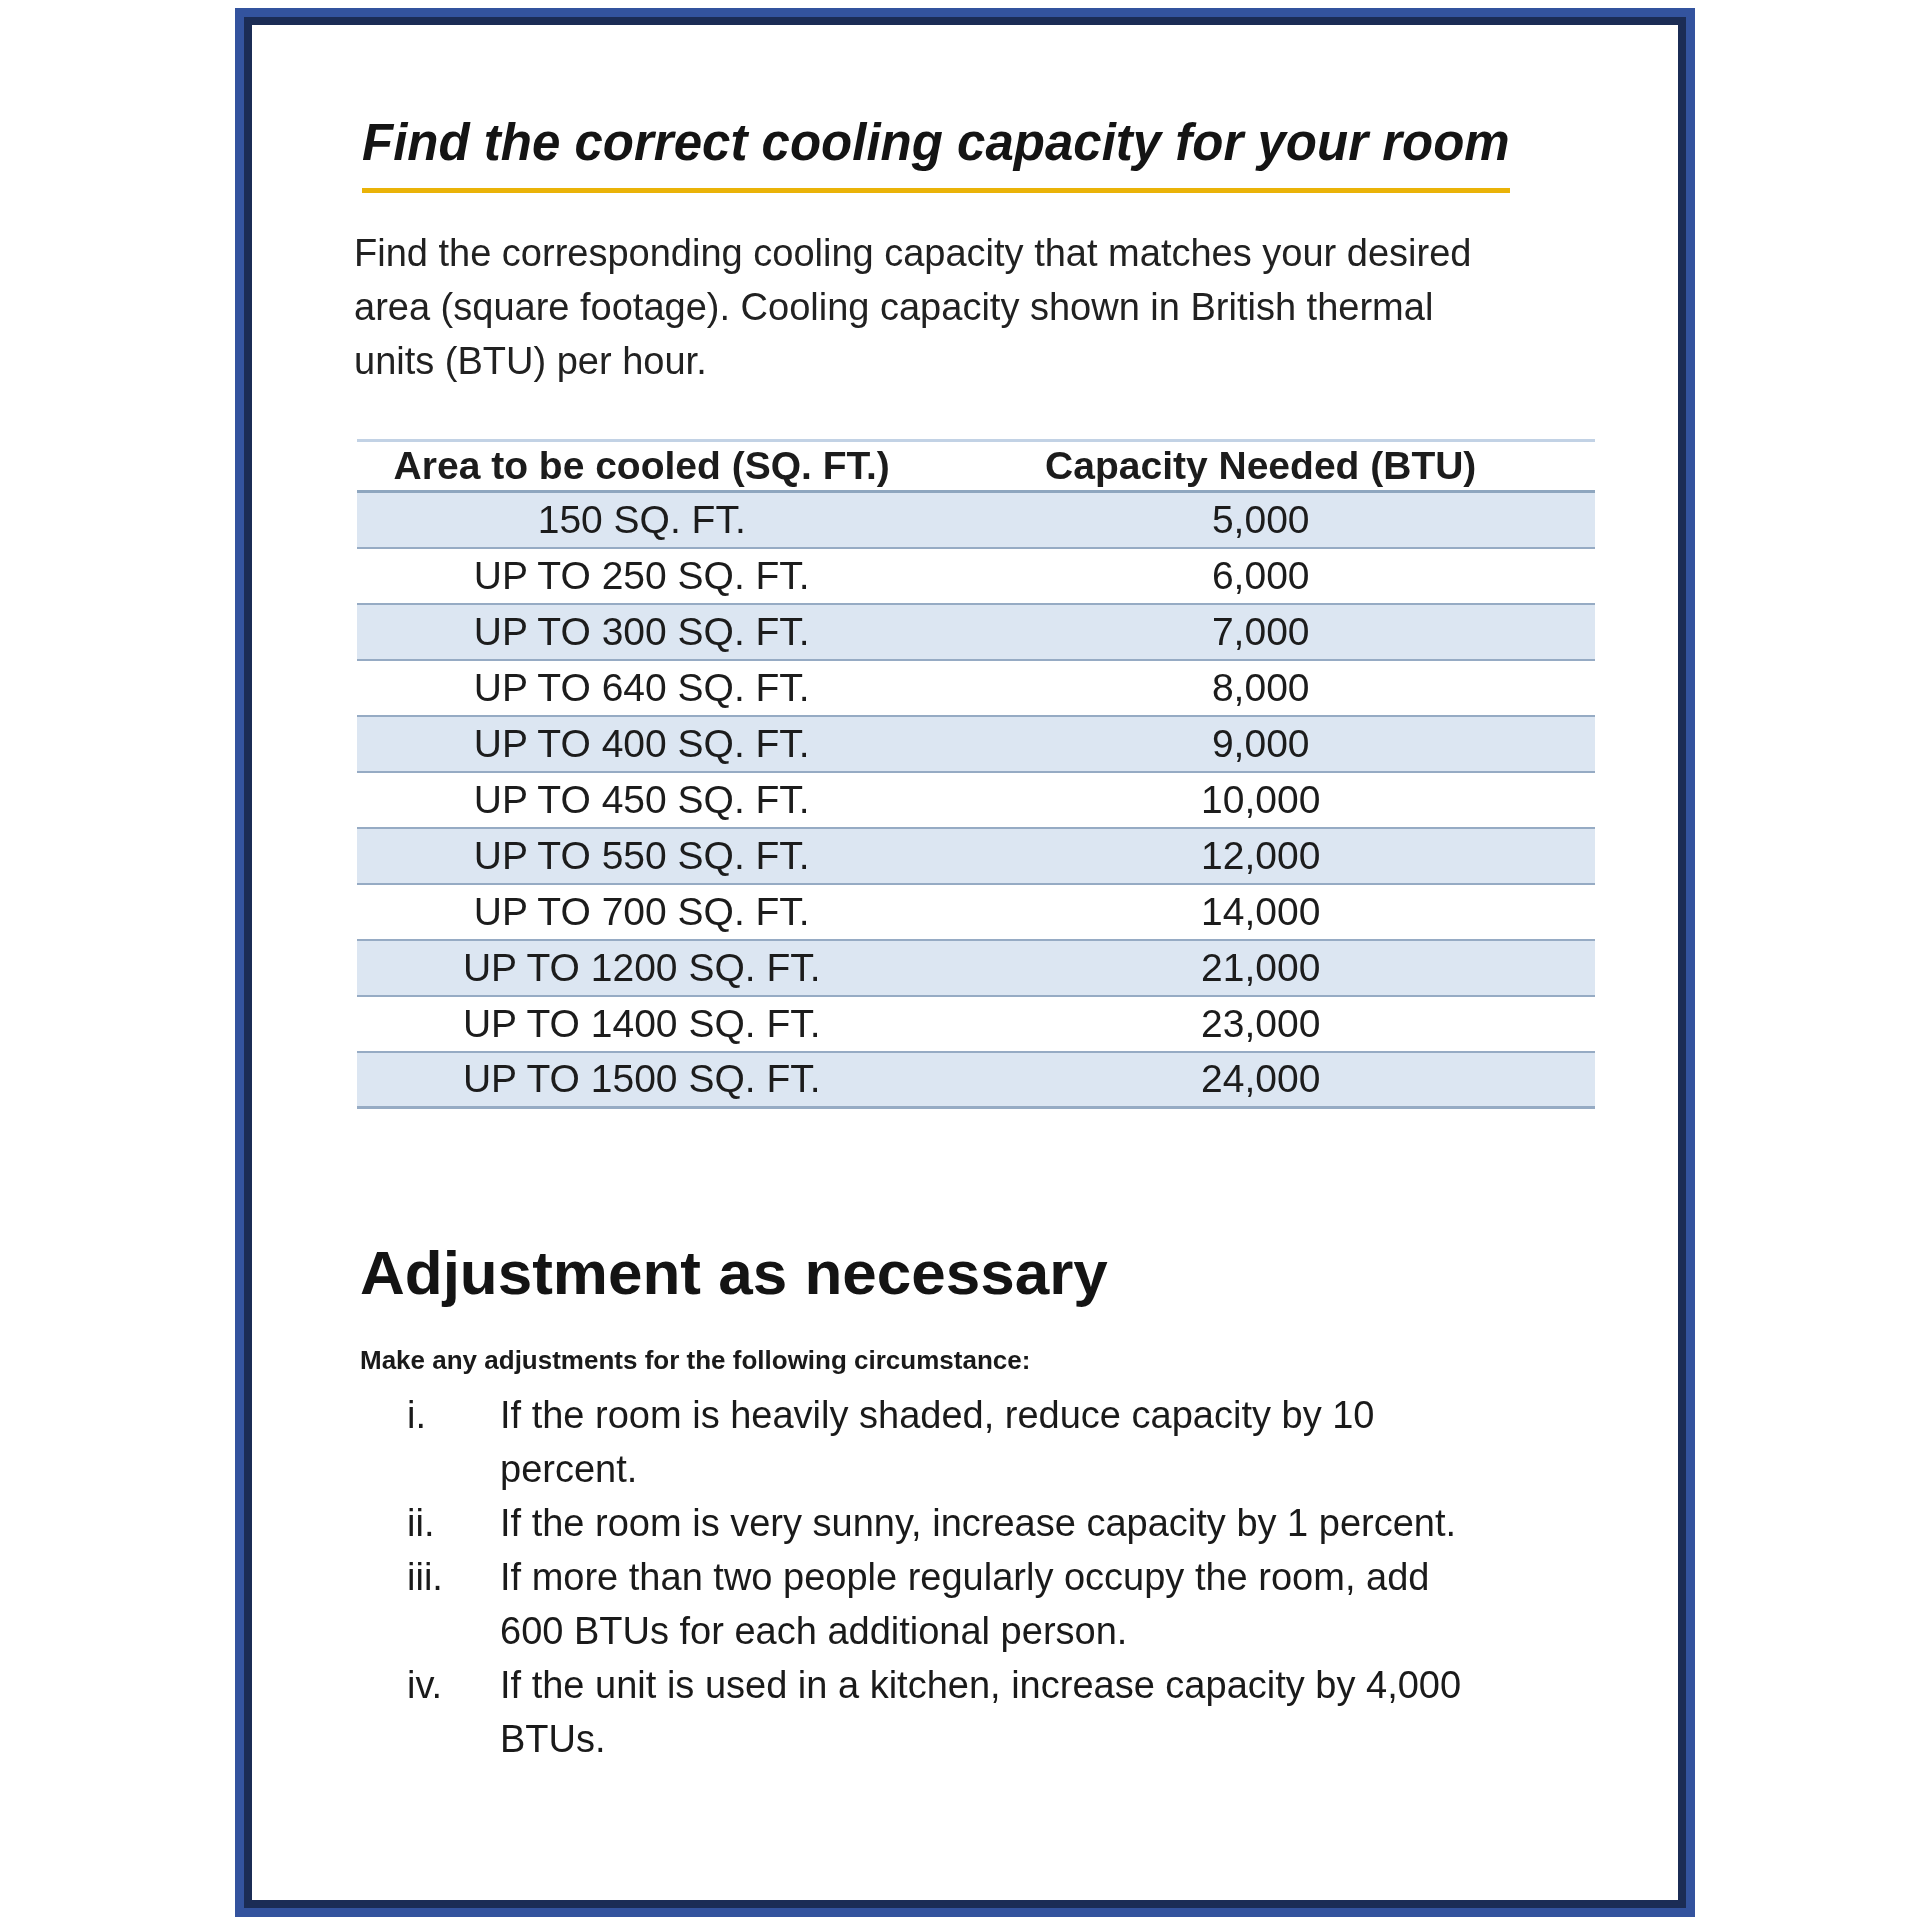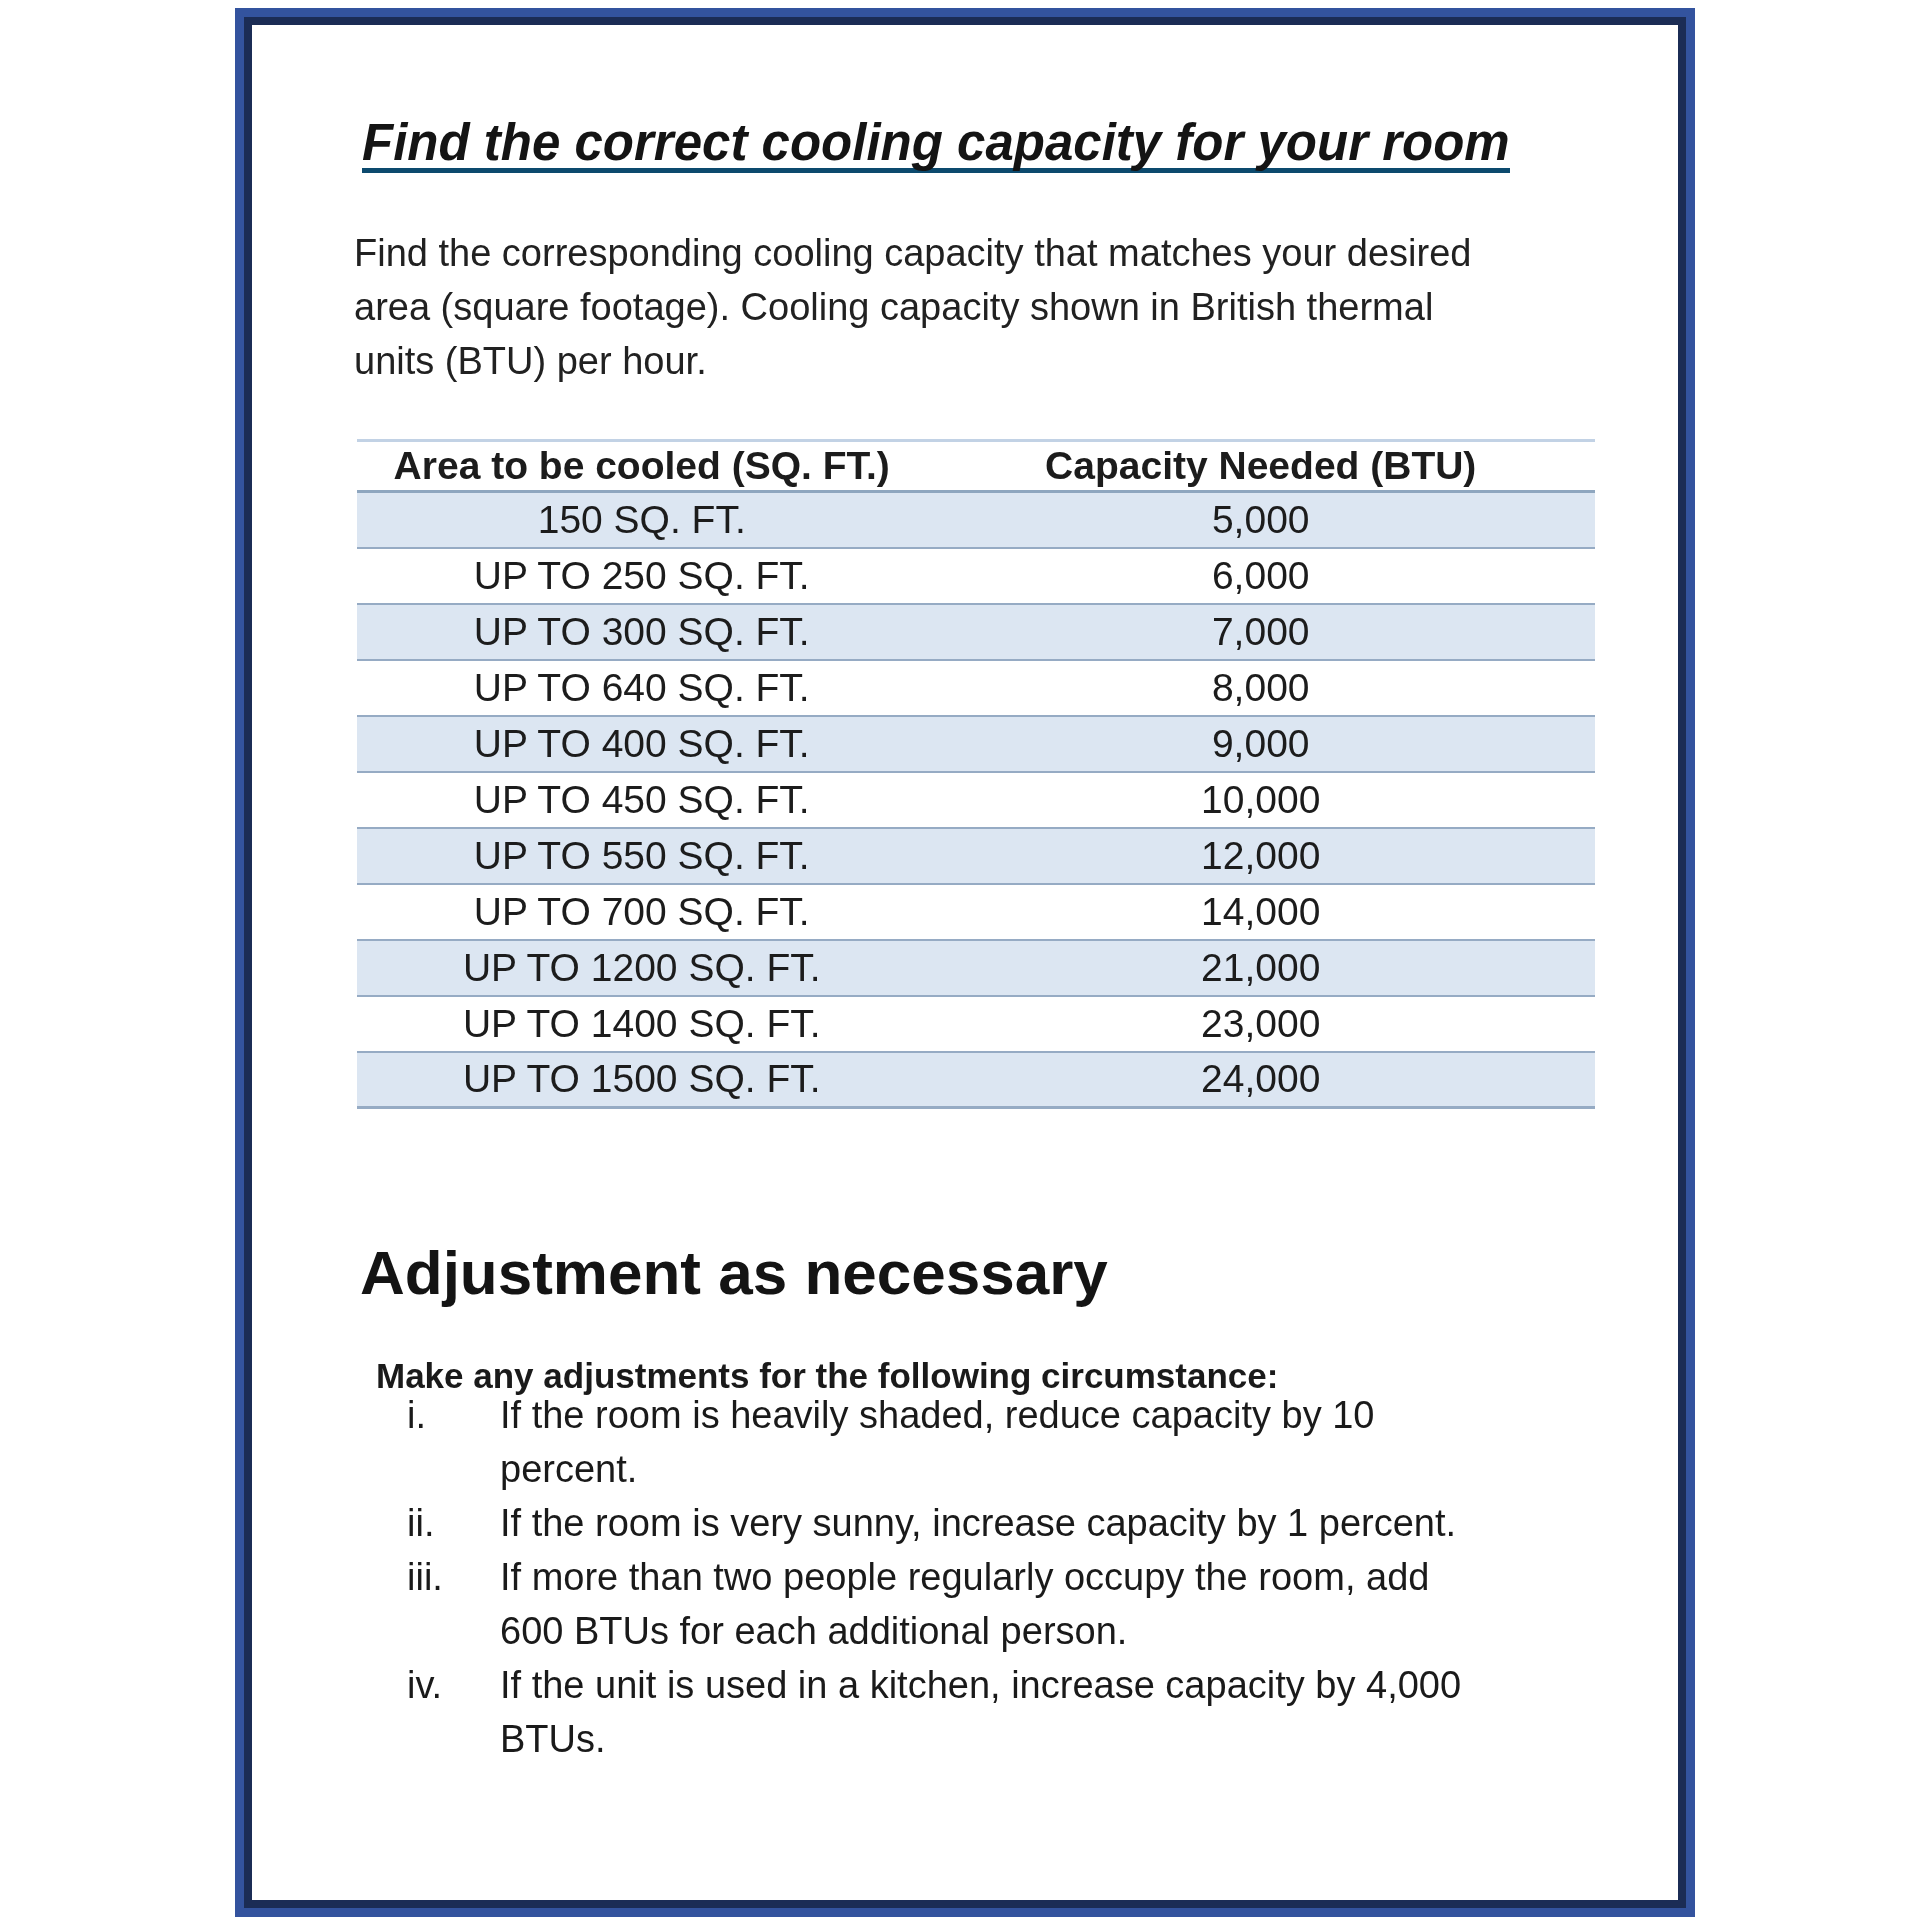--- a/index.html
+++ b/index.html
@@ -35,21 +35,22 @@
     margin: 0;
     font-size: 51px;
     line-height: 1;
     font-weight: bold;
     font-style: italic;
     white-space: nowrap;
     color: #141414;
   }
   .title .underline {
     display: inline-block;
-    border-bottom: 5px solid #0c4a6e;
+    padding-bottom: 20px;
+    border-bottom: 5px solid #eab308;
   }
 
   
   .intro {
     position: absolute;
     left: 102px; top: 201px;
     width: 1267px;
     margin: 0;
     font-size: 38px;
     line-height: 54px;
@@ -95,22 +96,22 @@
     left: 108px; top: 1214px;
     margin: 0;
     font-size: 62px;
     line-height: 1.1;
     font-weight: bold;
     color: #141414;
   }
   .lead {
     position: absolute;
     left: 108px; top: 1308px;
-    margin: 16px;
-    font-size: 35px;
+    margin: 0;
+    font-size: 26px;
     line-height: 54px;
     font-weight: bold;
     color: #1a1a1a;
   }
   .roman-list {
     position: absolute;
     left: 155px; top: 1363px;
     width: 1178px;
     font-size: 38px;
     line-height: 54px;

